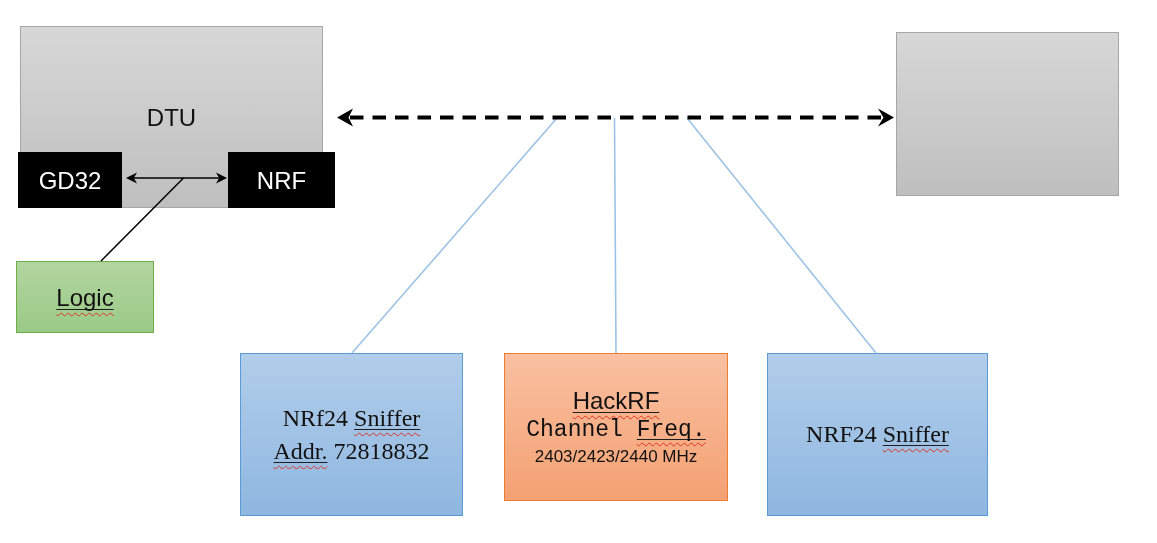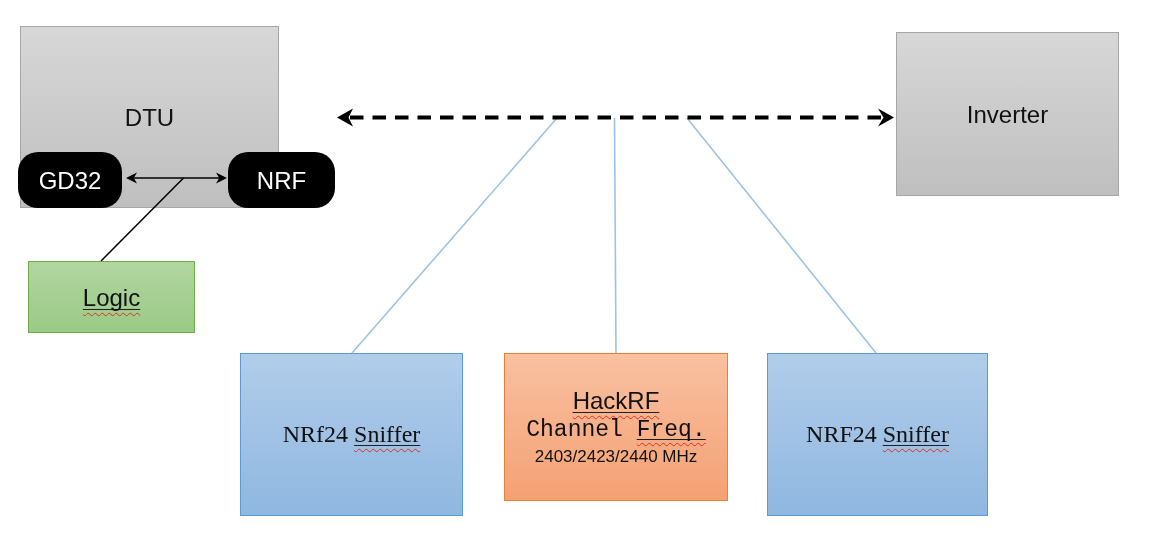--- a/index.html
+++ b/index.html
@@ -9,21 +9,21 @@
   }
   .box{
     position:absolute;box-sizing:border-box;
     display:flex;flex-direction:column;align-items:center;justify-content:center;
     text-align:center;
   }
   .gray{
     background:linear-gradient(180deg,var(--box_gray_top),var(--box_gray_bottom));
     border:1px solid var(--box_gray_border);
   }
-  .chip{background:var(--chip_black);color:var(--chip_text);border-radius:20px;}
+  .chip{background:var(--chip_black);color:var(--chip_text);}
   .green{
     background:linear-gradient(180deg,var(--green_top),var(--green_bottom));
     border:1.5px solid var(--green_border);
   }
   .blue{
     background:linear-gradient(180deg,var(--blue_top),var(--blue_bottom));
     border:1.5px solid var(--blue_border);
     font-family:Liberation Serif, serif;
   }
   .orange{
@@ -52,44 +52,47 @@
   }
   svg.overlay{position:absolute;left:0;top:0;pointer-events:none;}
   .dashline{stroke:var(--arrow_black);stroke-width:4.2;stroke-dasharray:13.5 9;fill:none;}
   .arrowhead{fill:var(--arrow_black);stroke:none;}
   .thinline{stroke:var(--arrow_black);stroke-width:1.5;fill:none;}
   .bluec{stroke:var(--connector_blue);stroke-width:1.6;fill:none;}
 </style>
 </head>
 <body>
 
-<div class="box gray t-main" style="left:20px;top:26px;width:259px;height:182px;">
+<div class="box gray t-main" style="left:20px;top:26px;width:303px;height:182px;">
   <div>DTU</div>
 </div>
 
 <div class="box chip t-main" style="left:18px;top:152px;width:104px;height:56px;">
   <span>GD32</span>
 </div>
 
 <div class="box chip t-main" style="left:228px;top:152px;width:107px;height:56px;">
   <span>NRF</span>
 </div>
 
 <div class="box gray t-main" style="left:896px;top:32px;width:223px;height:164px;">
-  <div>Inverter</div>
 </div>
 
-<div class="box green t-main" style="left:28px;top:261px;width:167px;height:72px;">
+<div class="box green t-main" style="left:16px;top:261px;width:138px;height:72px;">
   <span class="sq"><span class="u">Logic</span></span>
 </div>
 
 <div class="box blue t-main" style="left:240px;top:353px;width:223px;height:163px;">
   <div>
     <span>NRf24</span>
     <span class="sq"><span class="u">Sniffer</span></span>
+  </div>
+  <div>
+    <span class="sq"><span class="u">Addr.</span></span>
+    <span>72818832</span>
   </div>
 </div>
 
 <div class="box orange" style="left:504px;top:353px;width:224px;height:148px;">
   <div class="t-main">
     <span class="sq"><span class="u">HackRF</span></span>
   </div>
   <div class="t-small">
     <span>Channel</span>
     <span class="sq"><span class="u">Freq.</span></span>

